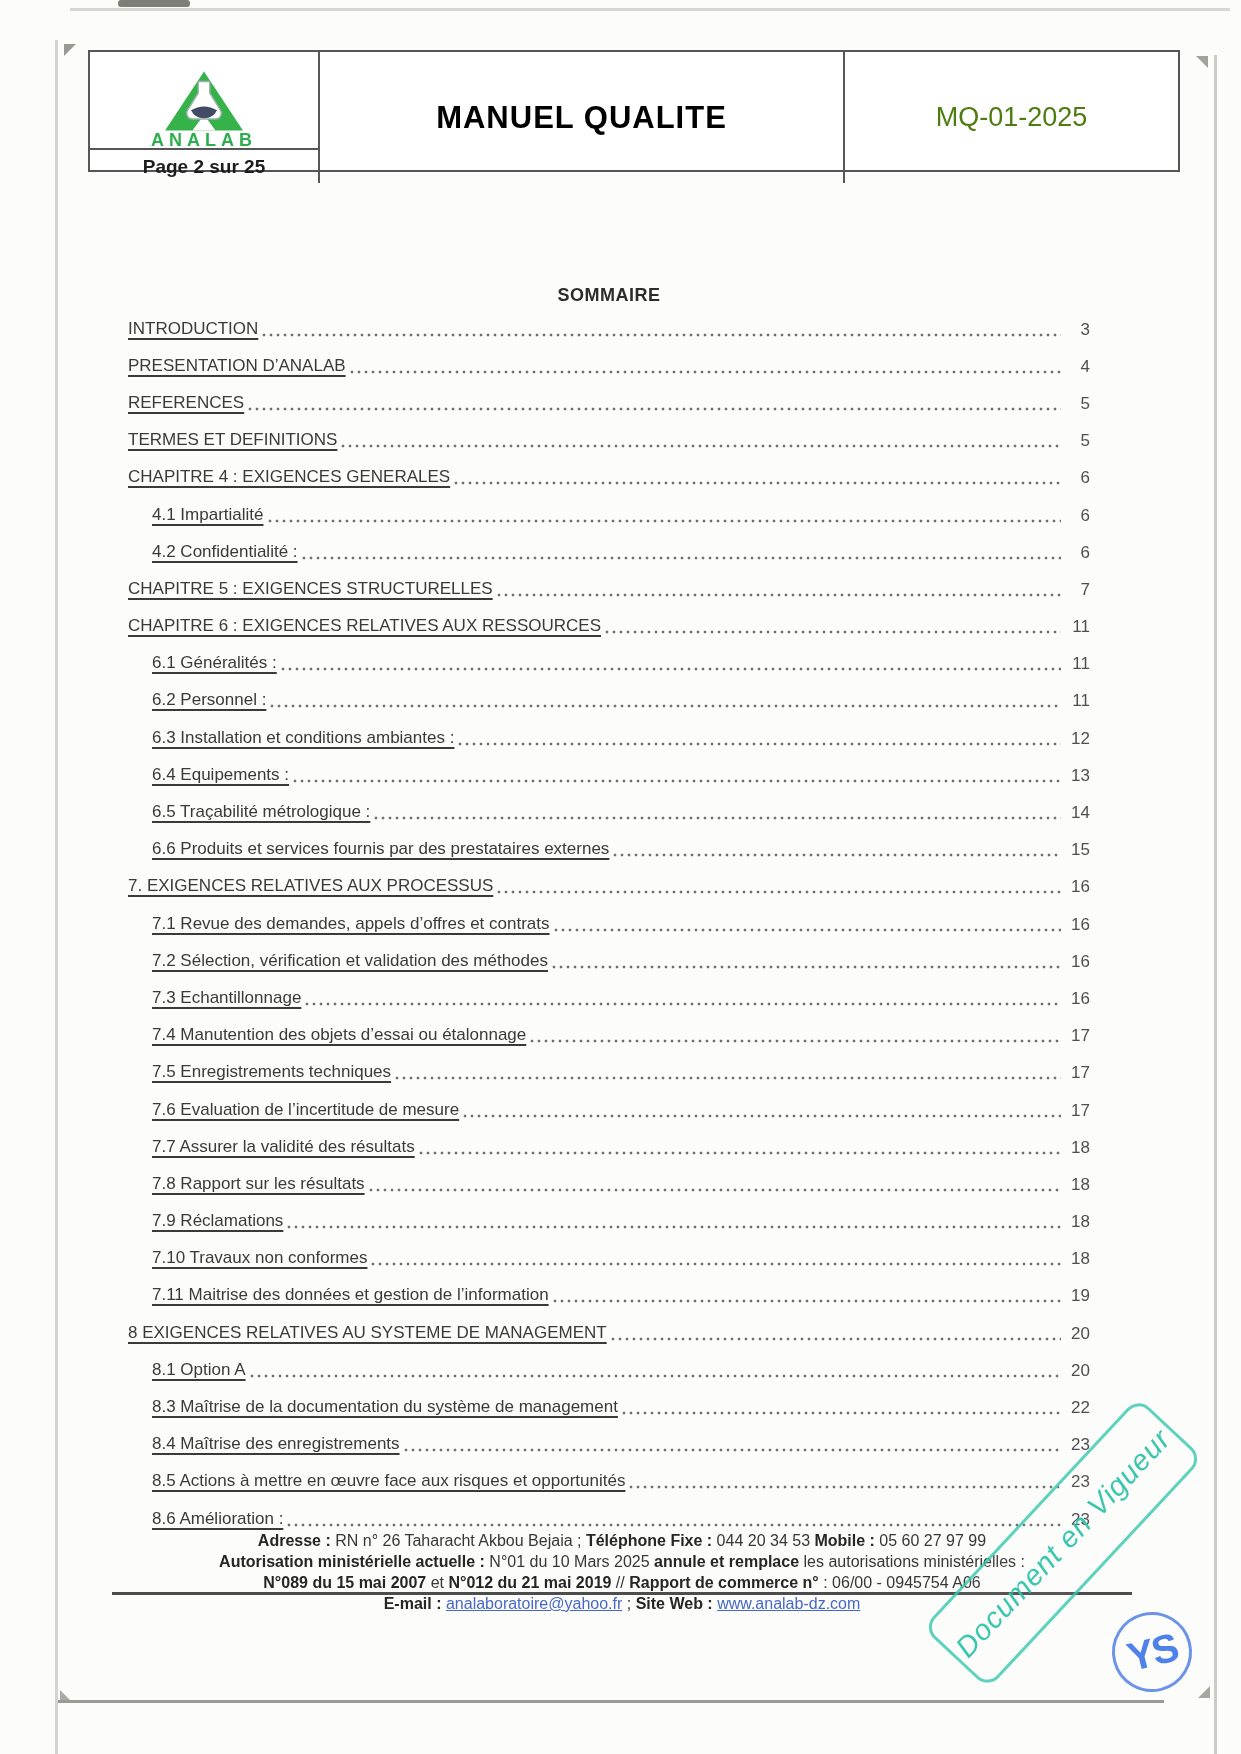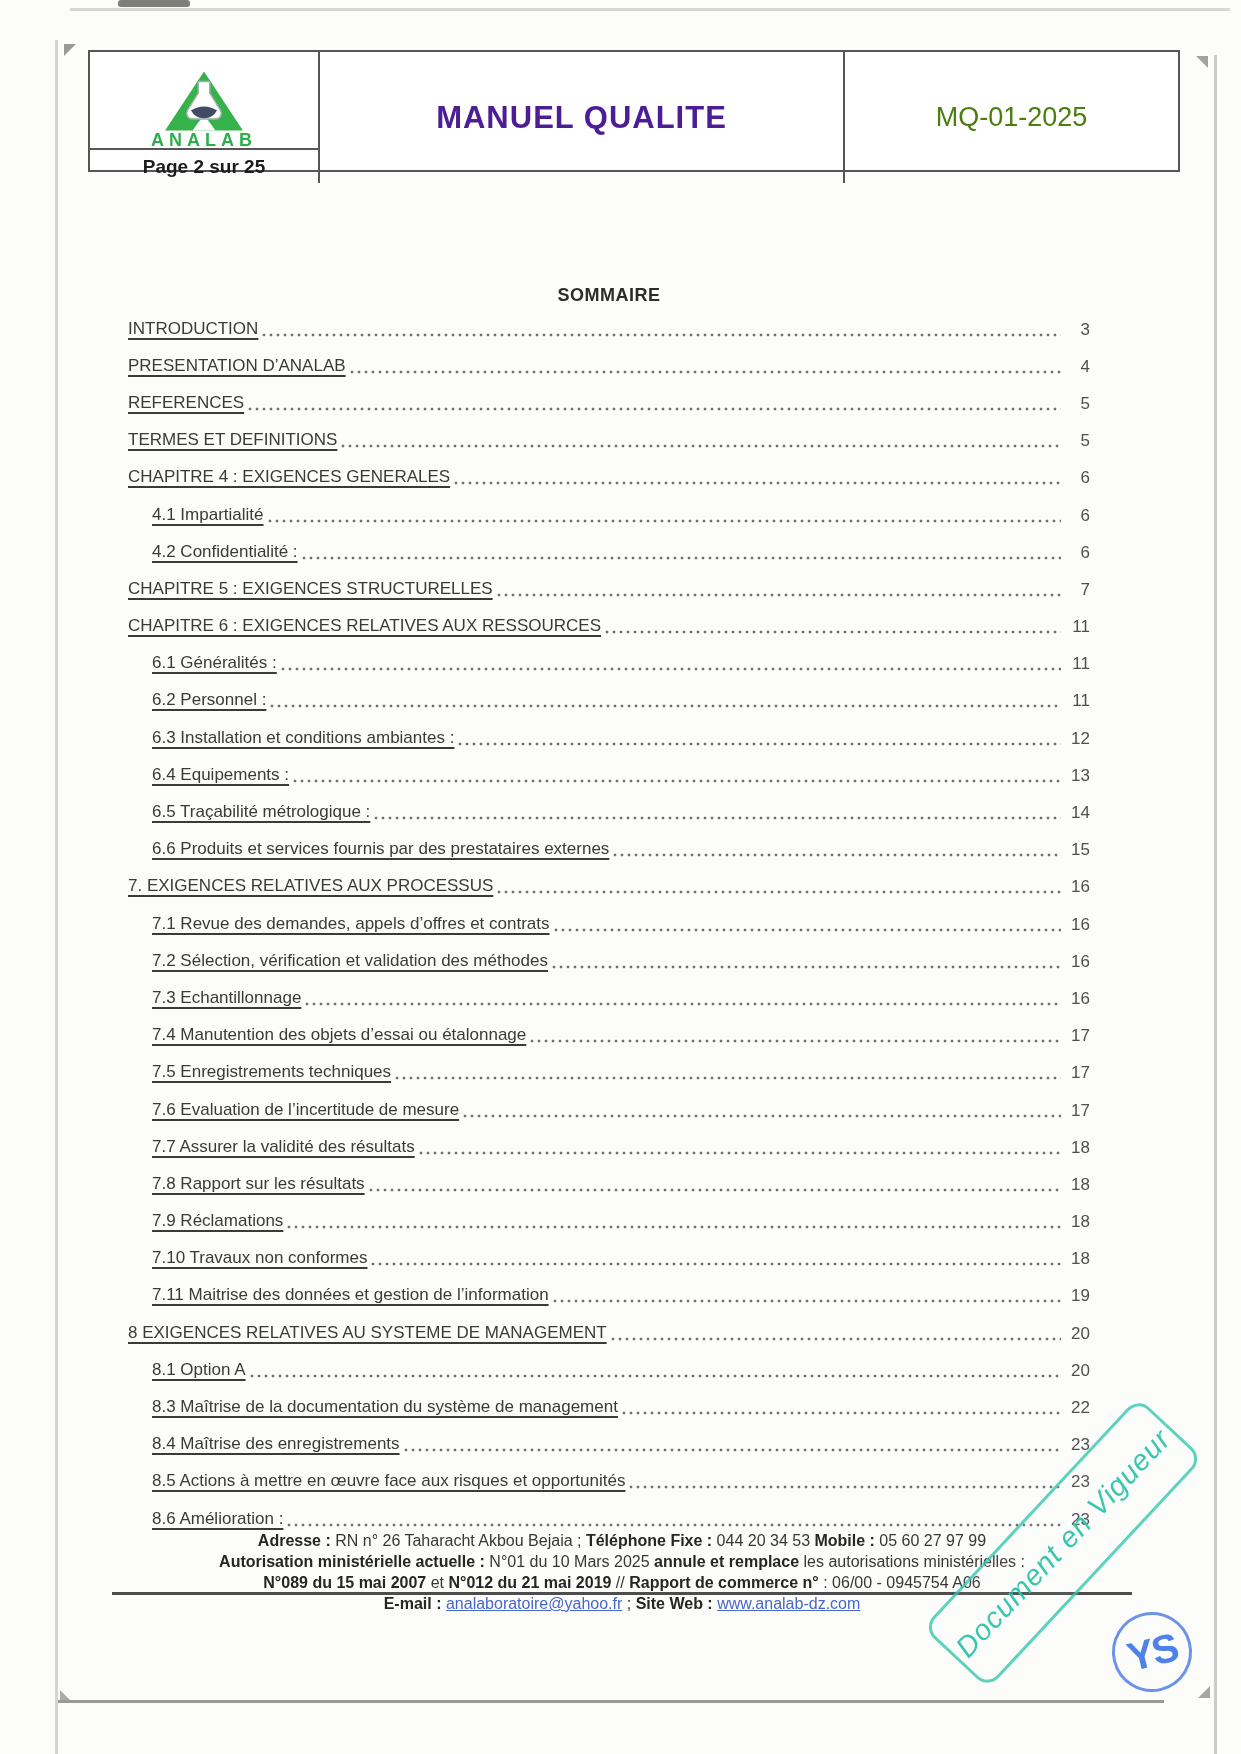--- a/index.html
+++ b/index.html
@@ -25,21 +25,21 @@
     display:grid;grid-template-columns:230px 1fr 333px;
     border:2px solid #565656;background:#fff;box-sizing:border-box;
   }
   .h-left{border-right:2px solid #565656;display:flex;flex-direction:column;box-sizing:border-box;}
   .logo-box{flex:1;display:flex;flex-direction:column;align-items:center;justify-content:center;padding-top:18px;}
   .logo-mark{position:relative;width:88px;height:62px;}
   .logo-name{font-size:18px;font-weight:800;color:#2fae4e;letter-spacing:5px;line-height:16px;}
   .page-box{height:33px;border-top:2px solid #565656;display:flex;align-items:center;justify-content:center;
     font-weight:bold;font-size:19px;color:#1d1d1d;}
   .h-mid{display:flex;align-items:center;justify-content:center;border-right:2px solid #565656;
-    font-weight:bold;font-size:31px;color:#4c1d95;letter-spacing:1px;}
+    font-weight:bold;font-size:31px;color:#000000;letter-spacing:1px;}
   .h-right{display:flex;align-items:center;justify-content:center;font-size:27px;color:#4d7c0f;}
 
   
   .toc{position:absolute;left:128px;top:284px;width:962px;color:#3a3a3a;font-size:17px;}
   .toc-title{height:22px;line-height:22px;margin-bottom:4px;text-align:center;
     font-weight:bold;font-size:18px;color:#2c2c2c;letter-spacing:.5px;}
   .toc-row{display:flex;align-items:center;height:37.2px;}
   .toc-row.lvl1{padding-left:24px;justify-content:center;}
   .toc-label{text-decoration:underline;text-decoration-thickness:1.5px;text-underline-offset:4px;white-space:nowrap;}
   .toc-leader{flex:1;height:4px;margin:12px 5px 0 4px;

